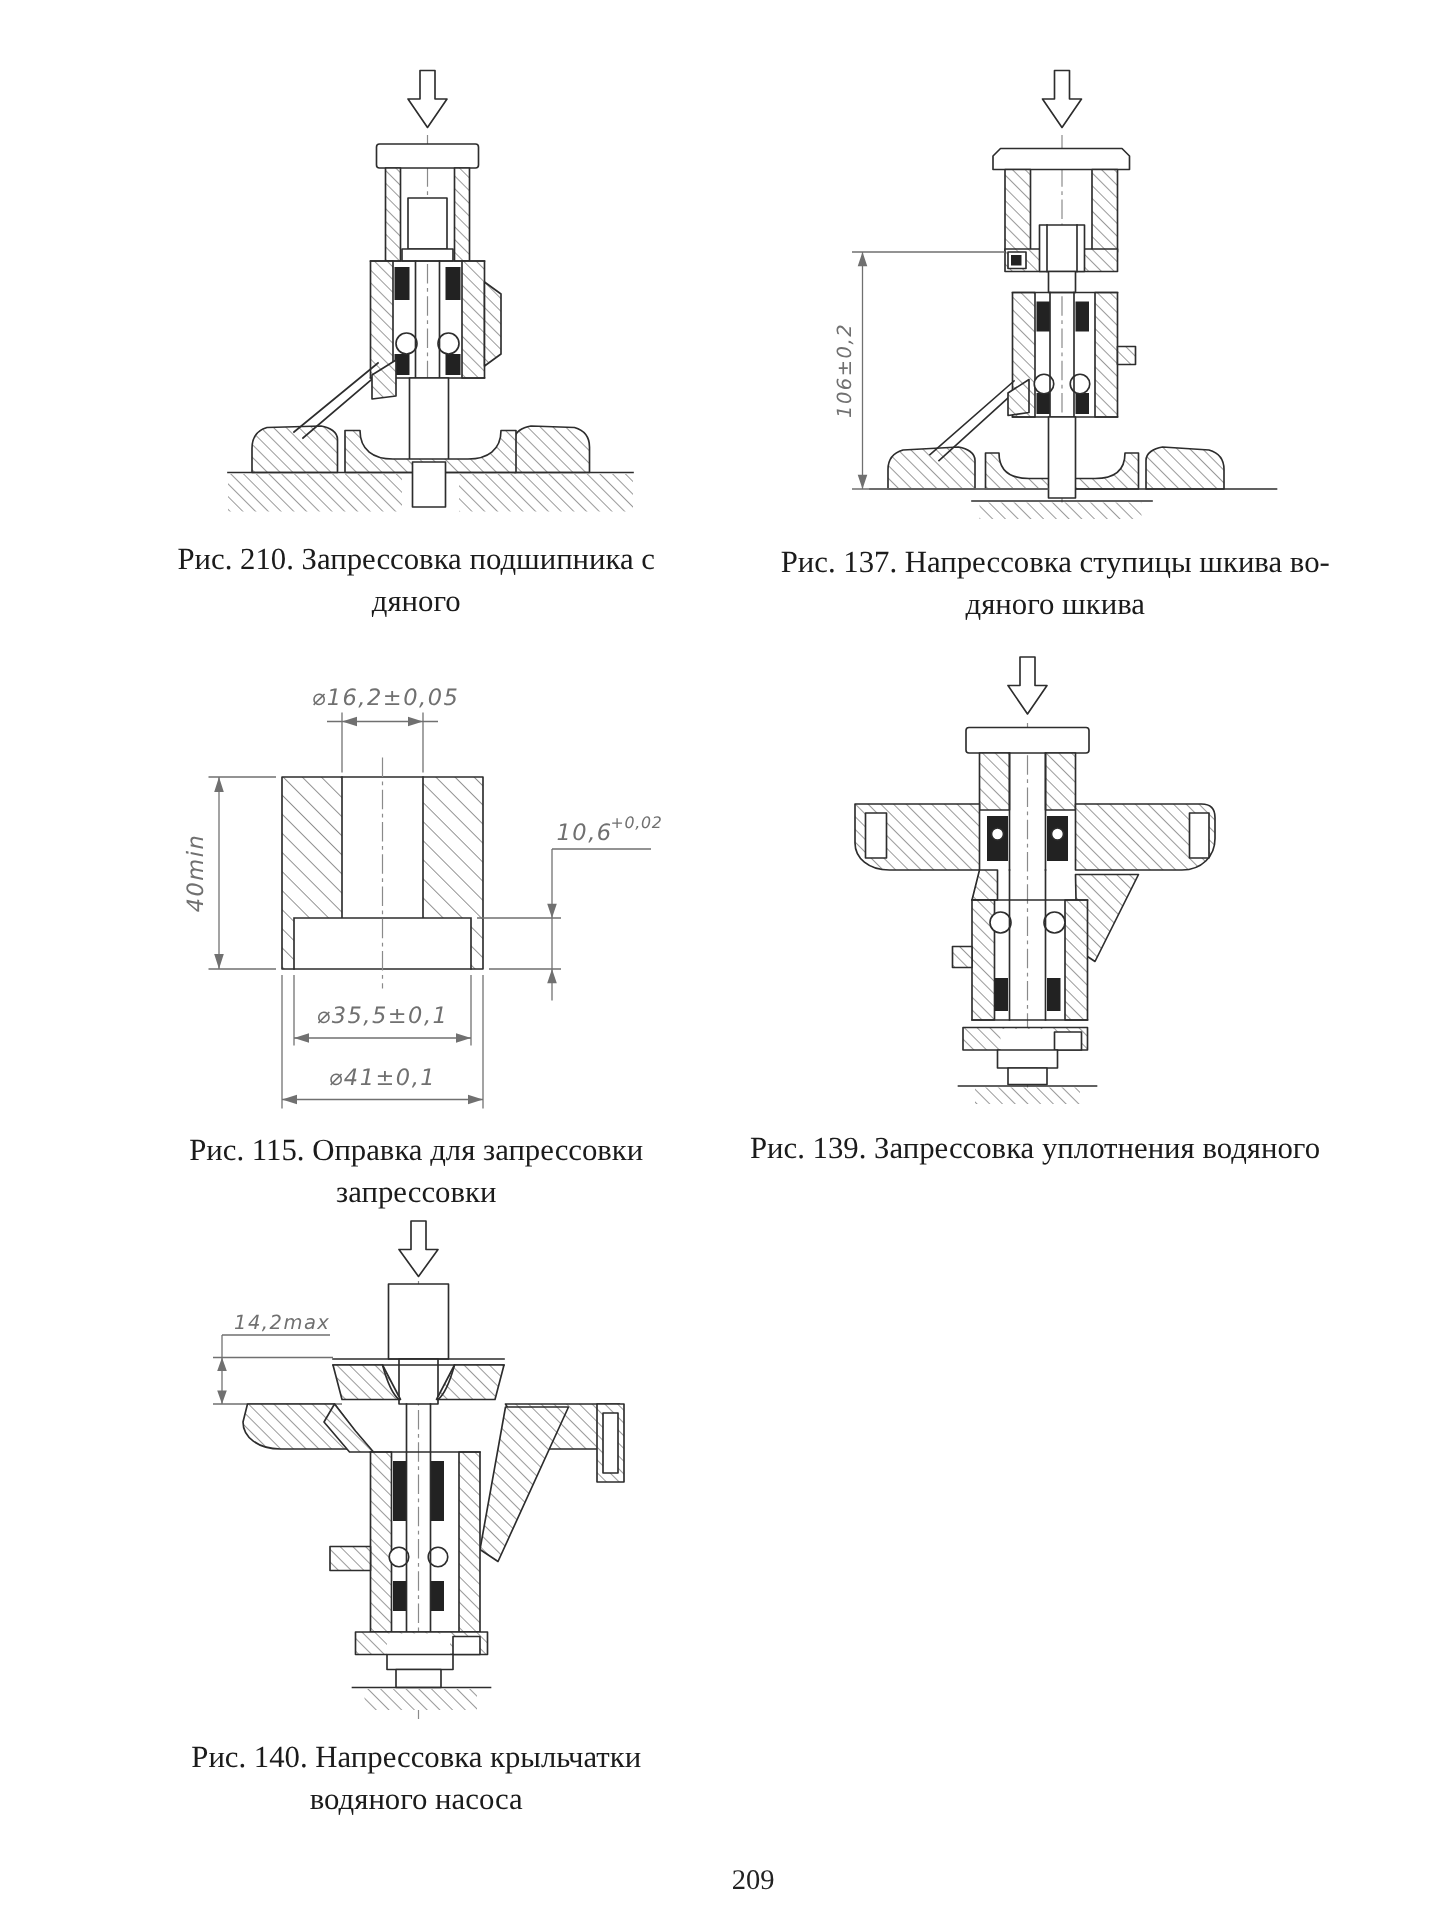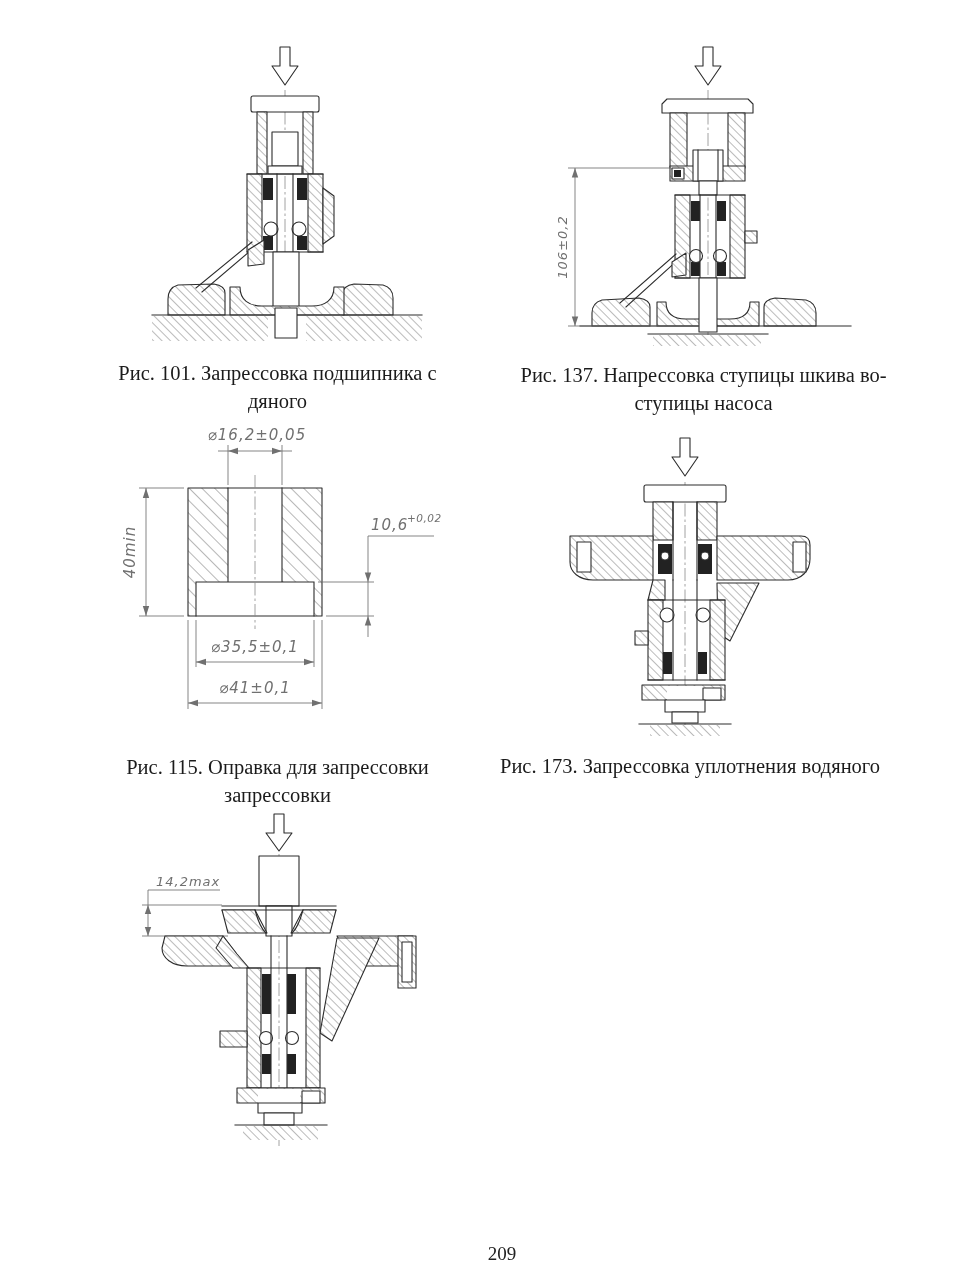--- a/index.html
+++ b/index.html
@@ -131,29 +131,29 @@
       </g>
       <g>
         <path class="dim" d="M28,130 H130 M28,288 H159 M35,130 V288"></path>
         <path class="da" d="M35,130 l-3.2,9.5 h6.4 z M35,288 l-3.2,-9.5 h6.4 z"></path>
         <text class="dt13" transform="translate(27,209) rotate(-90)" text-anchor="middle">106±0,2</text>
       </g>
     </svg>
   </div>
 
   <div class="caption" style="left:85px; top:359px; width:385px;">
-    <div>Рис. 101. Запрессовка подшипника с</div>
+    <div>Рис. 210. Запрессовка подшипника с</div>
     <div>дяного</div>
   </div>
   <div class="caption" style="left:481px; top:361px; width:445px;">
     <div>Рис. 137. Напрессовка ступицы шкива во-</div>
-    <div>ступицы насоса</div>
-  </div>
-
-  <div class="fig" style="left:122px; top:409px;">
+    <div>дяного шкива</div>
+  </div>
+
+  <div class="fig" style="left:122px; top:439px;">
     <svg width="330" height="305" viewBox="0 0 330 305">
       <defs>
         <pattern id="h38" width="9" height="9" patternUnits="userSpaceOnUse" patternTransform="rotate(-45)">
           <rect width="9" height="9" fill="#fff"></rect>
             <line x1="0" y1="0" x2="0" y2="9" stroke="#606060" stroke-width="0.9"></line>
         </pattern>
       </defs>
       <g>
         <rect fill="url(#h38)" x="66" y="79" width="134" height="128" stroke="none"></rect>
         <rect fill="#ffffff" x="106" y="79" width="54" height="94" stroke="none"></rect>
@@ -250,21 +250,21 @@
         <rect fill="url(#h39)" x="95" y="297" width="70" height="11" stroke="none"></rect>
       </g>
     </svg>
   </div>
 
   <div class="caption" style="left:85px; top:753px; width:385px;">
     <div>Рис. 115. Оправка для запрессовки</div>
     <div>запрессовки</div>
   </div>
   <div class="caption" style="left:465px; top:752px; width:450px;">
-    <div>Рис. 173. Запрессовка уплотнения водяного</div>
+    <div>Рис. 139. Запрессовка уплотнения водяного</div>
   </div>
 
   <div class="fig" style="left:120px; top:806px;">
     <svg width="340" height="348" viewBox="0 0 340 348">
       <defs>
         <pattern id="h40" width="6" height="6" patternUnits="userSpaceOnUse" patternTransform="rotate(-45)">
           <rect width="6" height="6" fill="#fff"></rect>
             <line x1="0" y1="0" x2="0" y2="6" stroke="#555" stroke-width="0.8"></line>
         </pattern>
       </defs>
@@ -317,16 +317,20 @@
         <rect class="w" x="138" y="297" width="44" height="10"></rect>
         <rect class="w" x="144" y="307" width="30" height="12"></rect>
       </g>
       <g>
         <path class="s" d="M115,319 h92"></path>
         <rect fill="url(#h40)" x="123" y="320" width="75" height="14" stroke="none"></rect>
       </g>
     </svg>
   </div>
 
+  <div class="caption" style="left:85px; top:1158px; width:385px;">
+    <div>Рис. 140. Напрессовка крыльчатки</div>
+    <div>водяного насоса</div>
+  </div>
 
   <div class="pageno" style="top:1243px; padding-left:44px; box-sizing:border-box;">209</div>
 
 </div>
 
 </body></html>

